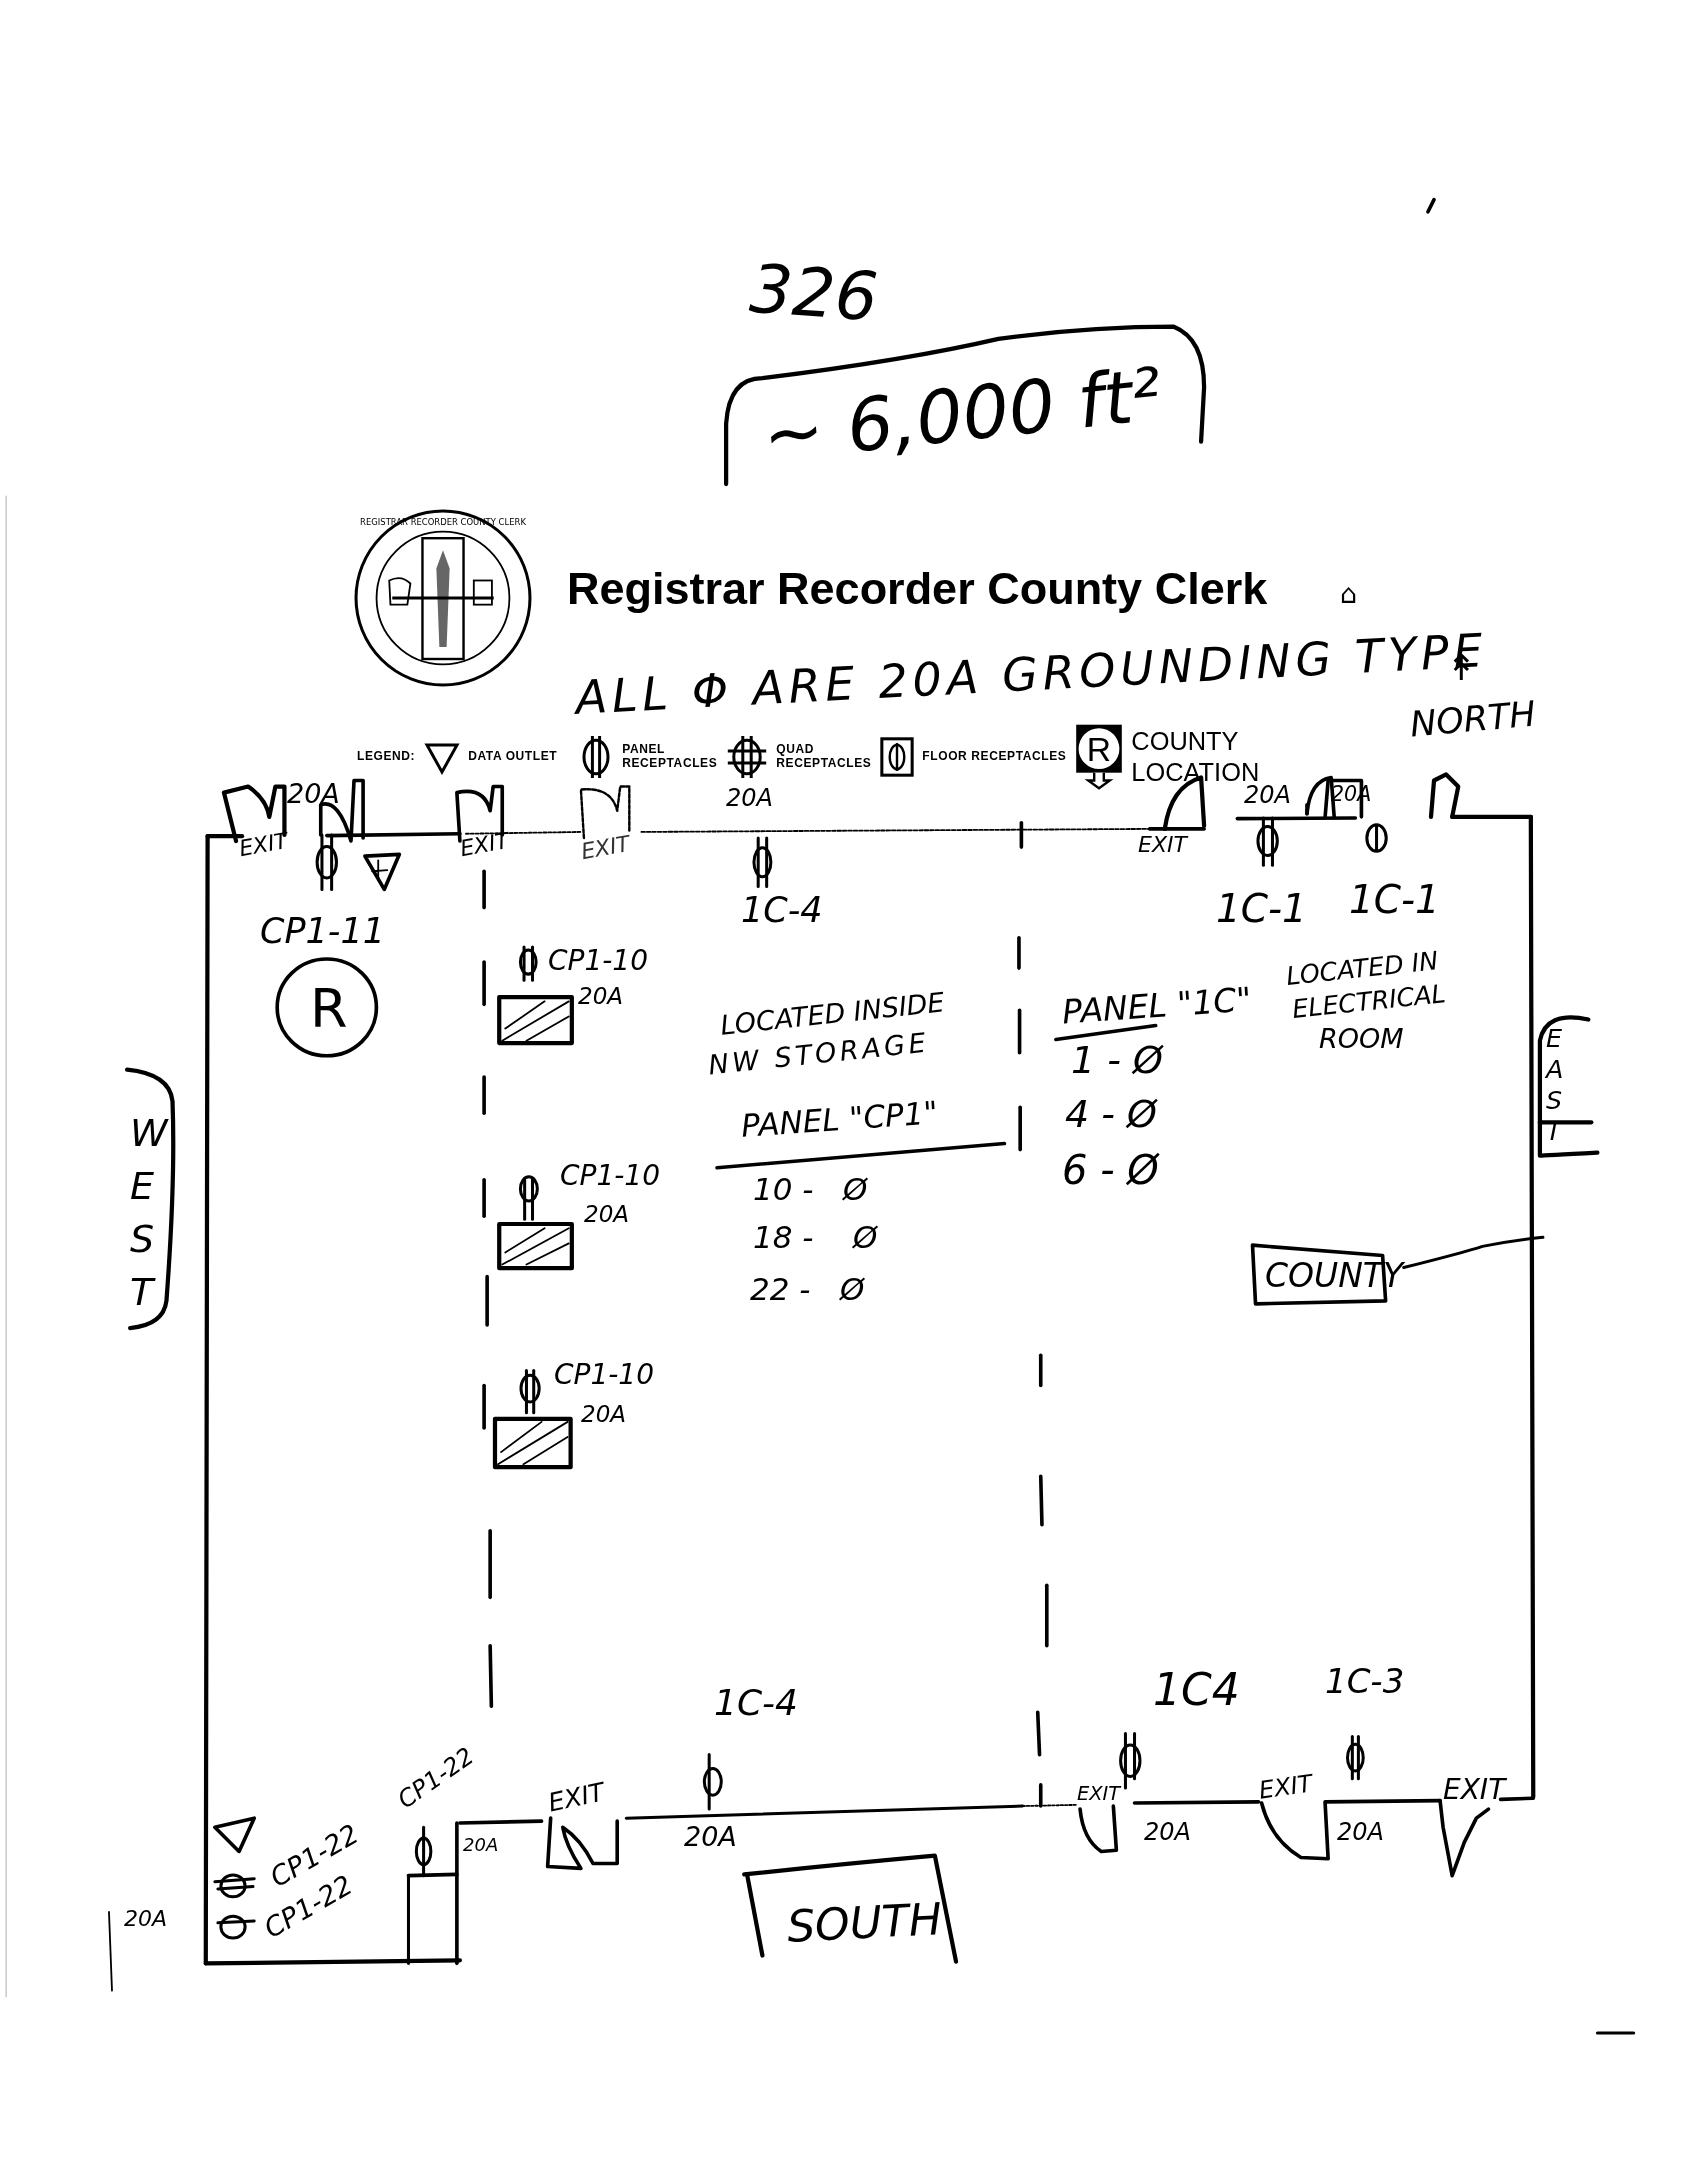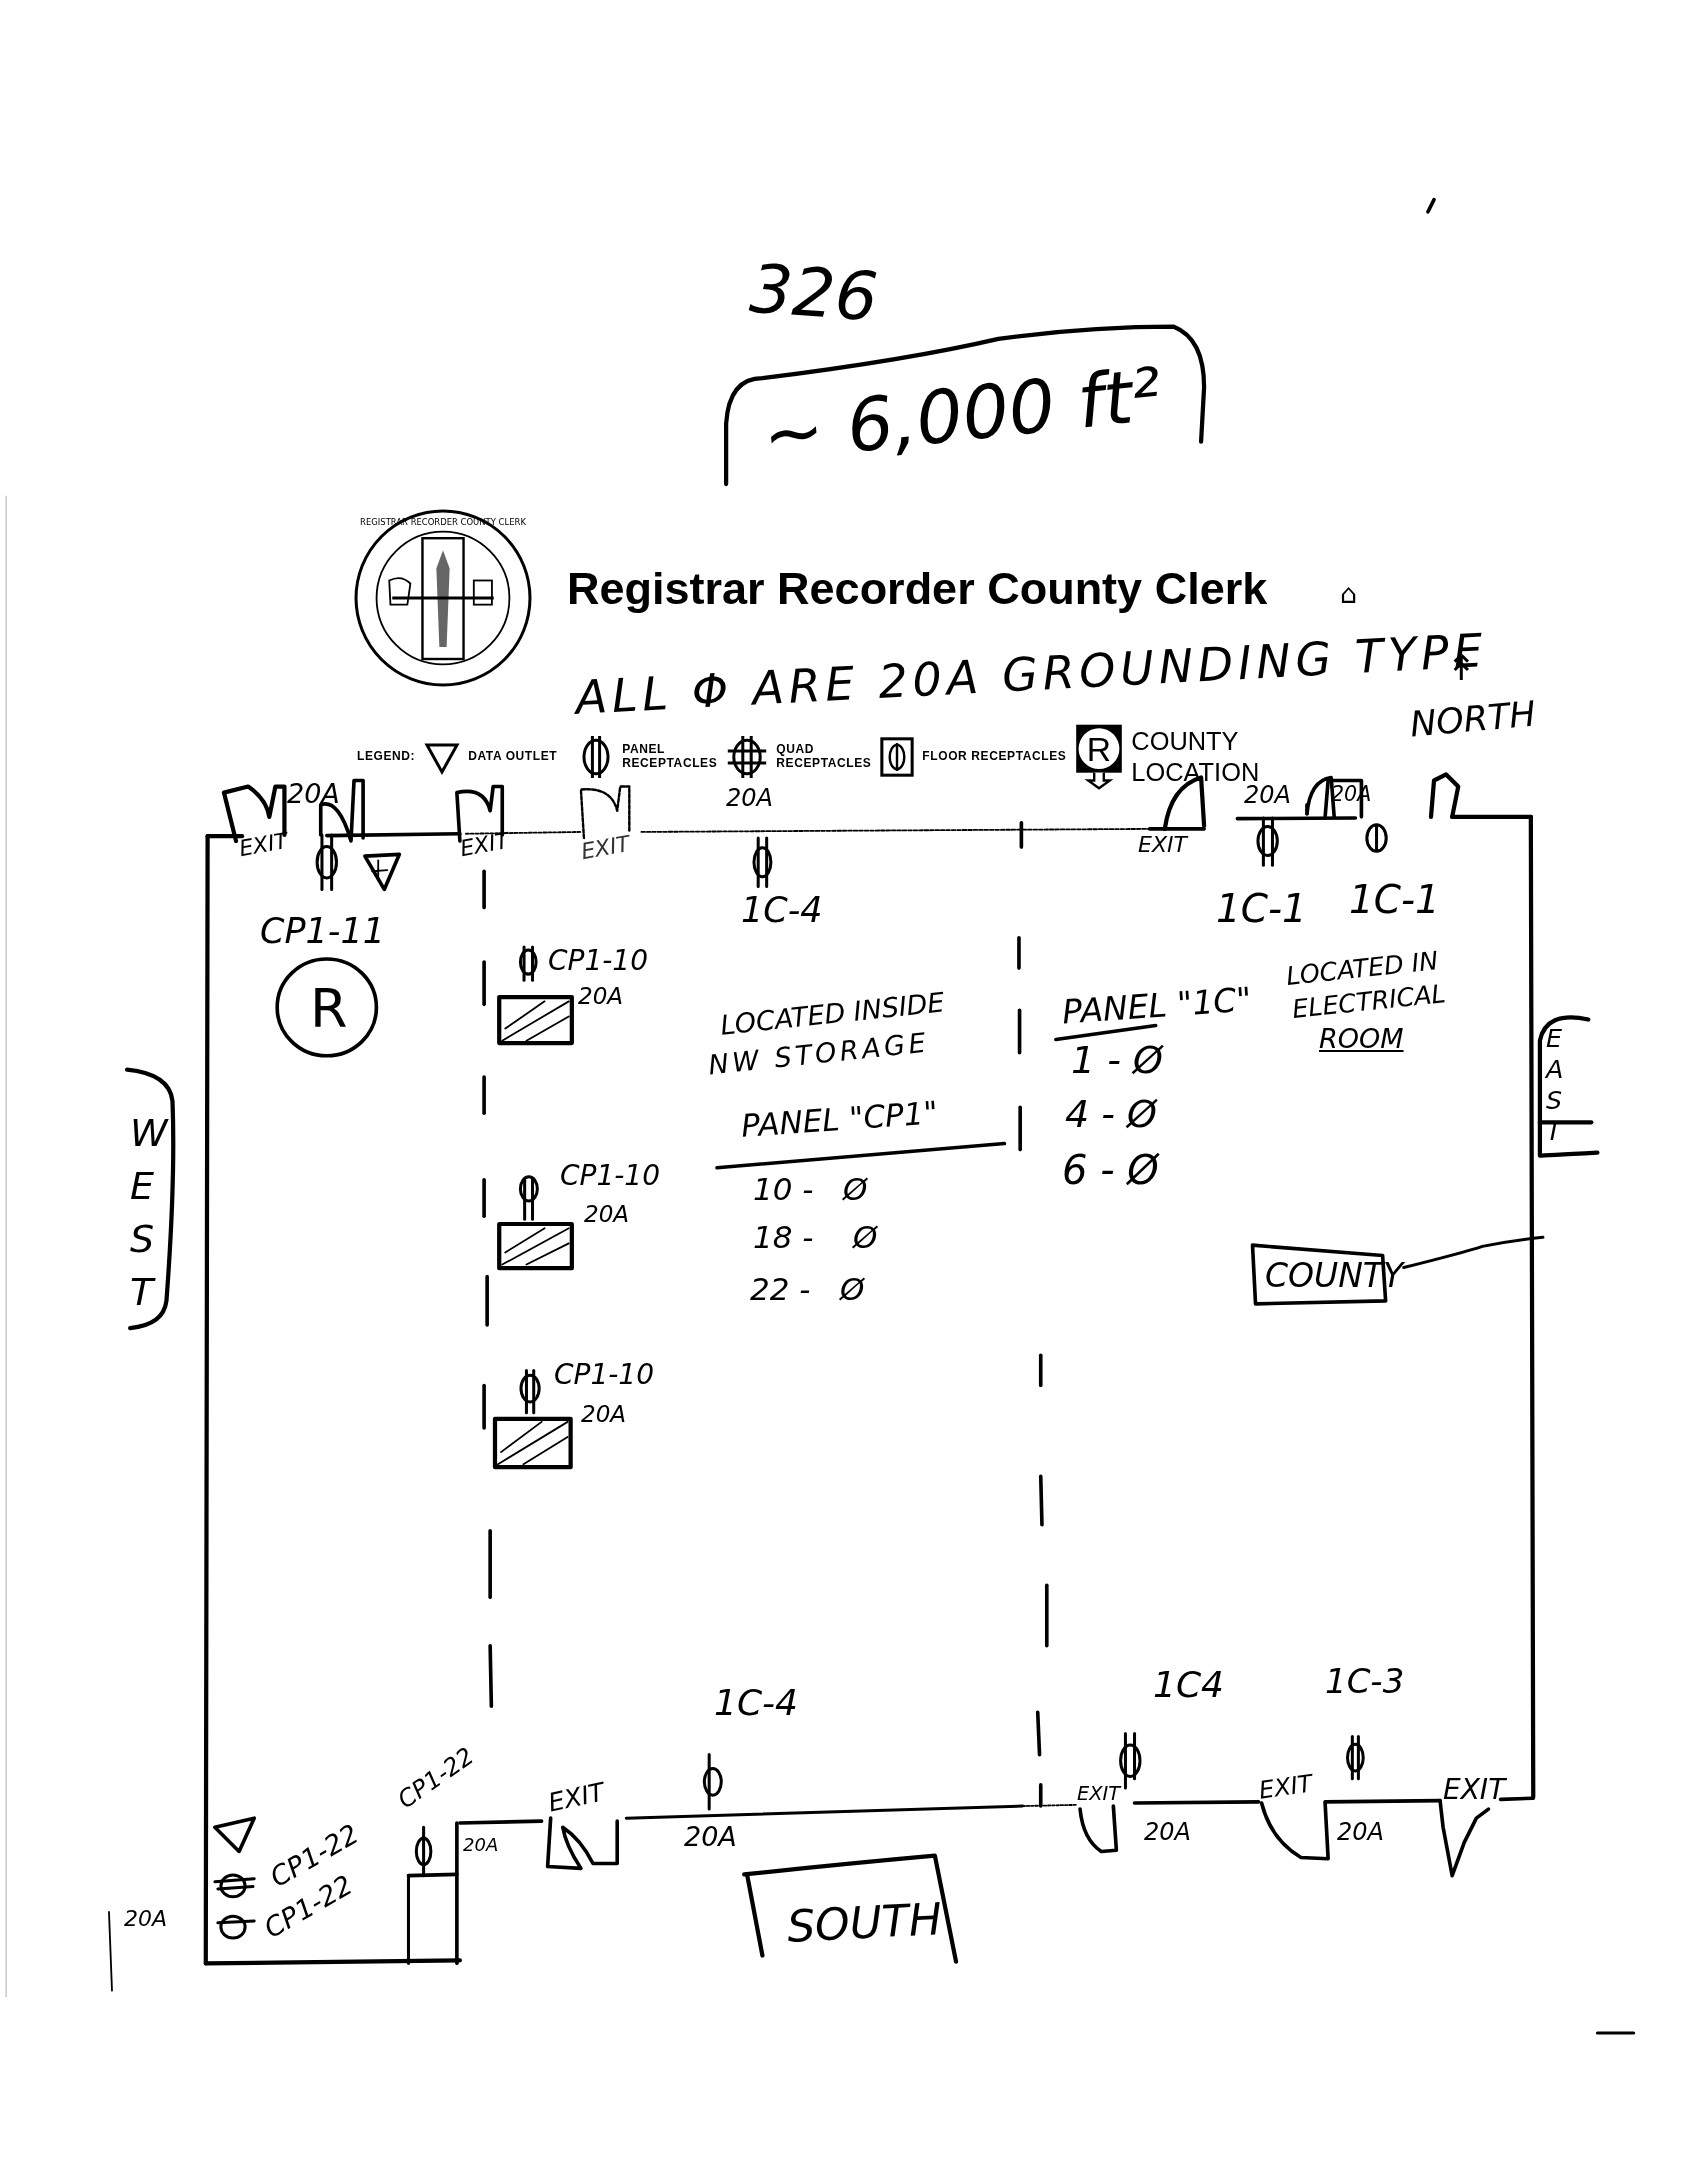--- a/index.html
+++ b/index.html
@@ -269,21 +269,21 @@
 <div class="abs hand" style="left:741px; top:1101px; font-size:31px; transform:rotate(-4deg);">PANEL "CP1"</div>
 <div class="abs" style="left:753px; top:1171px;">
   <div class="hand panel-line" style="position:absolute; left:0; top:0;"><span>10</span> <span>-</span> &nbsp;&nbsp;<span>Ø</span></div>
   <div class="hand panel-line" style="position:absolute; left:0; top:48px;"><span>18</span> <span>-</span> &nbsp;&nbsp;&nbsp;<span>Ø</span></div>
   <div class="hand panel-line" style="position:absolute; left:-3px; top:100px;"><span>22</span> <span>-</span> &nbsp;&nbsp;<span>Ø</span></div>
 </div>
 
 <div class="abs hand" style="left:1062px; top:986px; font-size:33px; transform:rotate(-4deg);">PANEL "1C"</div>
 <div class="abs hand" style="left:1286px; top:953px; font-size:25.4px; transform:rotate(-6deg);">LOCATED IN</div>
 <div class="abs hand" style="left:1292px; top:986px; font-size:25.4px; transform:rotate(-6deg);">ELECTRICAL</div>
-<div class="abs hand" style="left:1319px; top:1023px; font-size:27px;text-decoration:underline;">ROOM</div>
+<div class="abs hand" style="left:1319px; top:1023px; font-size:27px;">ROOM</div>
 <div class="abs" style="left:1071px; top:1038px;">
   <div class="hand" style="position:absolute; left:0; top:0; font-size:38px;"><span>1</span> <span>-</span> <span>Ø</span></div>
   <div class="hand" style="position:absolute; left:-6px; top:54px; font-size:38px;text-align:center;"><span>4</span> <span>-</span> <span>Ø</span></div>
   <div class="hand" style="position:absolute; left:-9px; top:109px; font-size:40px;"><span>6</span> <span>-</span> <span>Ø</span></div>
 </div>
 
 <div class="abs hand" style="left:1265px; top:1256px; font-size:33px;">COUNTY</div>
 
 <div class="abs hand" style="left:124px; top:1101px; font-size:35px; line-height:56px; font-style:normal; transform:rotate(90deg); transform-origin:left top; width:0;"></div>
 <div class="abs" style="left:130px; top:1107px; display:flex; flex-direction:column; font-size:38px; line-height:53px;">
@@ -295,21 +295,21 @@
 <div class="abs" style="left:1546px; top:1023px; display:flex; flex-direction:column; font-size:25.4px; line-height:31px;">
   <span class="hand">E</span>
   <span class="hand">A</span>
   <span class="hand">S</span>
   <span class="hand">T</span>
 </div>
 <div class="abs hand" style="left:787px; top:1897px; font-size:44px; transform:rotate(-3deg);">SOUTH</div>
 
 <div class="abs hand" style="left:714px; top:1682px; font-size:36px;">1C-4</div>
 <div class="abs hand" style="left:684px; top:1821px; font-size:27px;">20A</div>
-<div class="abs hand" style="left:1153px; top:1664px; font-size:36px;text-align:right;">1C4</div>
+<div class="abs hand" style="left:1153px; top:1664px; font-size:44px;text-align:right;">1C4</div>
 <div class="abs hand" style="left:1325px; top:1661px; font-size:34px;">1C-3</div>
 <div class="abs hand" style="left:1144px; top:1818px; font-size:24px;">20A</div>
 <div class="abs hand" style="left:1337px; top:1818px; font-size:24px;">20A</div>
 <div class="abs hand" style="left:1077px; top:1782px; font-size:19.4px;">EXIT</div>
 <div class="abs hand" style="left:1259px; top:1773px; font-size:24px; transform:rotate(-8deg);">EXIT</div>
 <div class="abs hand" style="left:1443px; top:1773px; font-size:28px;">EXIT</div>
 <div class="abs hand" style="left:548px; top:1782px; font-size:25.4px; transform:rotate(-12deg);">EXIT</div>
 
 <div class="abs hand" style="left:393px; top:1764px; font-size:24px; transform:rotate(-35deg);">CP1-22</div>
 <div class="abs hand" style="left:266px; top:1840px; font-size:27px; transform:rotate(-30deg);">CP1-22</div>

